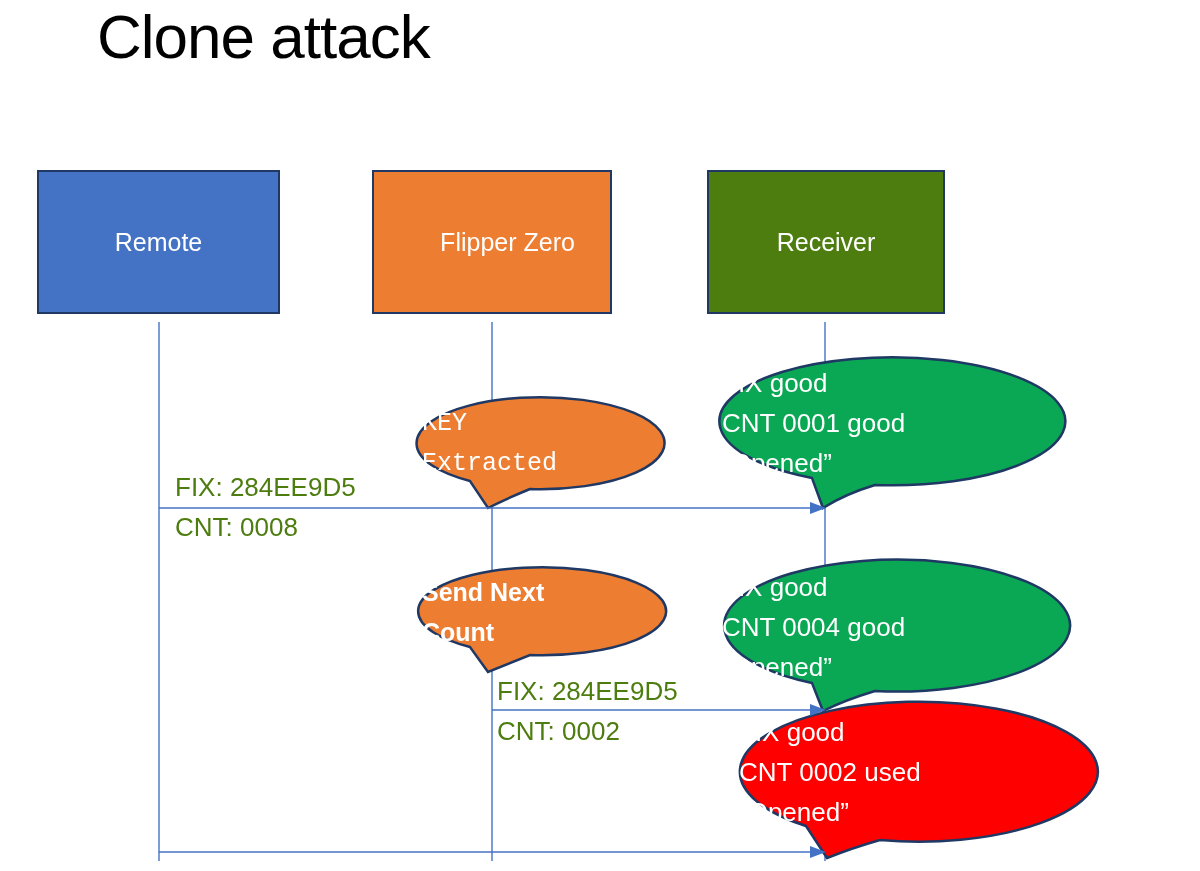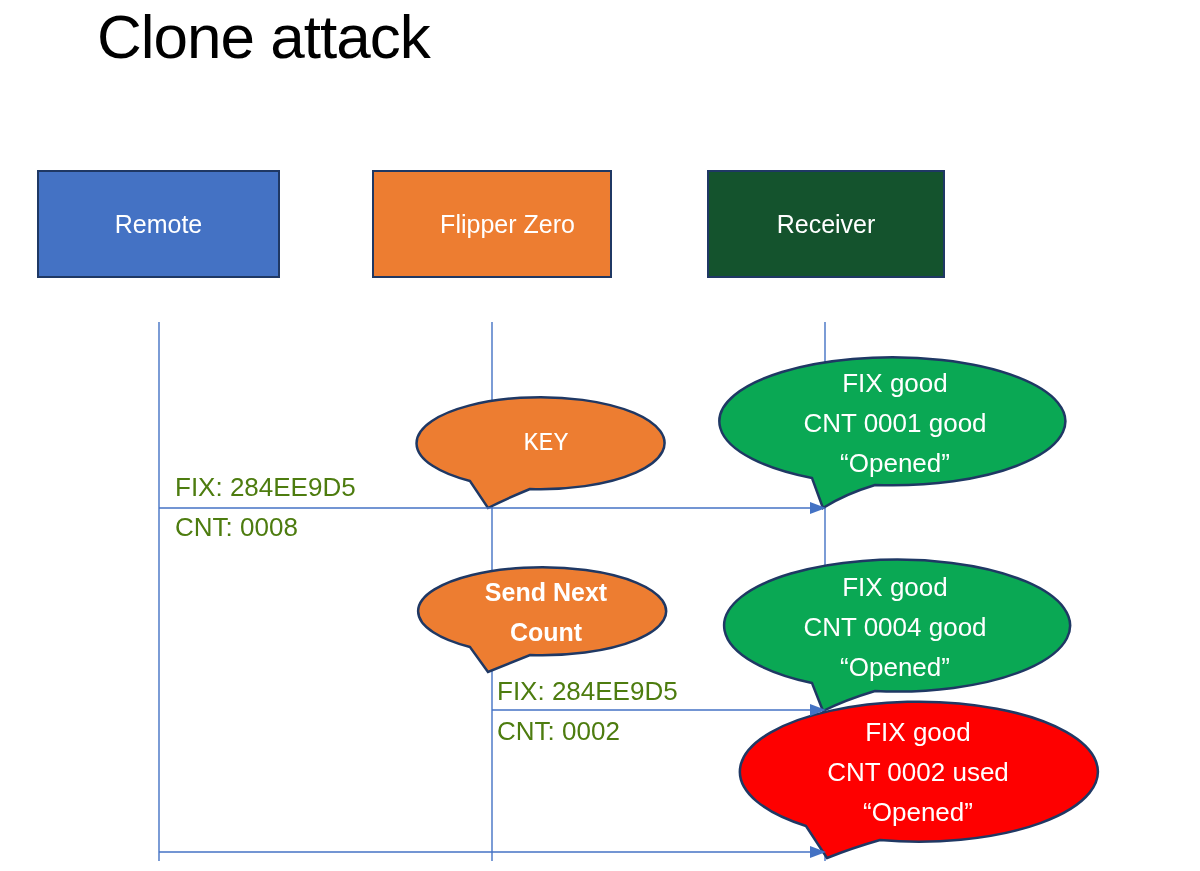--- a/index.html
+++ b/index.html
@@ -1,32 +1,32 @@
 <!DOCTYPE html>
 <html><head>
 <meta charset="utf-8">
 <style>
   html,body{margin:0;padding:0;background:#ffffff;}
   .slide{position:relative;width:1200px;height:871px;background:#ffffff;overflow:hidden;
          font-family:"Liberation Sans",sans-serif;}
   .layer{position:absolute;left:0;top:0;}
   .title{position:absolute;left:53px;top:0px;font-size:62px;font-weight:300;
          letter-spacing:-1px;color:#000000;line-height:74px;margin-left:44px;}
-  .actor{position:absolute;top:170px;height:108px;display:flex;align-items:center;
+  .actor{position:absolute;top:170px;height:144px;display:flex;align-items:center;
          justify-content:center;border:2.5px solid #1F3864;box-sizing:border-box;
          color:#ffffff;font-size:25px;}
   .actor.remote{left:37px;width:243px;background:#4472C4;}
   .actor.flipper{left:372px;width:240px;background:#ED7D31;padding-left:31px;}
-  .actor.receiver{left:707px;width:238px;background:#14532d;}
+  .actor.receiver{left:707px;width:238px;background:#4d7c0f;}
   .msglabel{position:absolute;color:#4d7c0f;font-size:26px;line-height:30px;white-space:nowrap;}
   .m1fix{left:175px;top:472px;}
   .m1cnt{left:175px;top:512px;}
   .m2fix{left:497px;top:676px;}
   .m2cnt{left:497px;top:716px;}
-  .bubbletext{position:absolute;display:flex;flex-direction:column;align-items:center;
+  .bubbletext{position:absolute;display:flex;flex-direction:column;align-items:flex-start;
               justify-content:center;color:#ffffff;font-size:26px;line-height:40px;
               text-align:center;pointer-events:none;}
   .bt1{left:422px;top:398px;width:248px;height:92px;font-size:25px;font-family:Liberation Mono, monospace;}
   .bt2{left:722px;top:359px;width:346px;height:128px;}
   .bt3{left:422px;top:568px;width:248px;height:88px;font-size:25px;font-weight:bold;}
   .bt4{left:722px;top:561px;width:346px;height:132px;}
   .bt5{left:739px;top:702px;width:358px;height:140px;}
   svg{display:block;}
 </style>
 </head>
@@ -66,20 +66,21 @@
     <span>Receiver</span>
   </div>
 
   <div class="msglabel m1fix">FIX: 284EE9D5</div>
   <div class="msglabel m1cnt">CNT: 0008</div>
   <div class="msglabel m2fix">FIX: 284EE9D5</div>
   <div class="msglabel m2cnt">CNT: 0002</div>
 
   <div class="bubbletext bt1">
     <div>KEY</div>
+    <div>Extracted</div>
   </div>
   <div class="bubbletext bt2">
     <div>FIX good</div>
     <div>CNT 0001 good</div>
     <div>“Opened”</div>
   </div>
   <div class="bubbletext bt3">
     <div>Send Next</div>
     <div>Count</div>
   </div>

